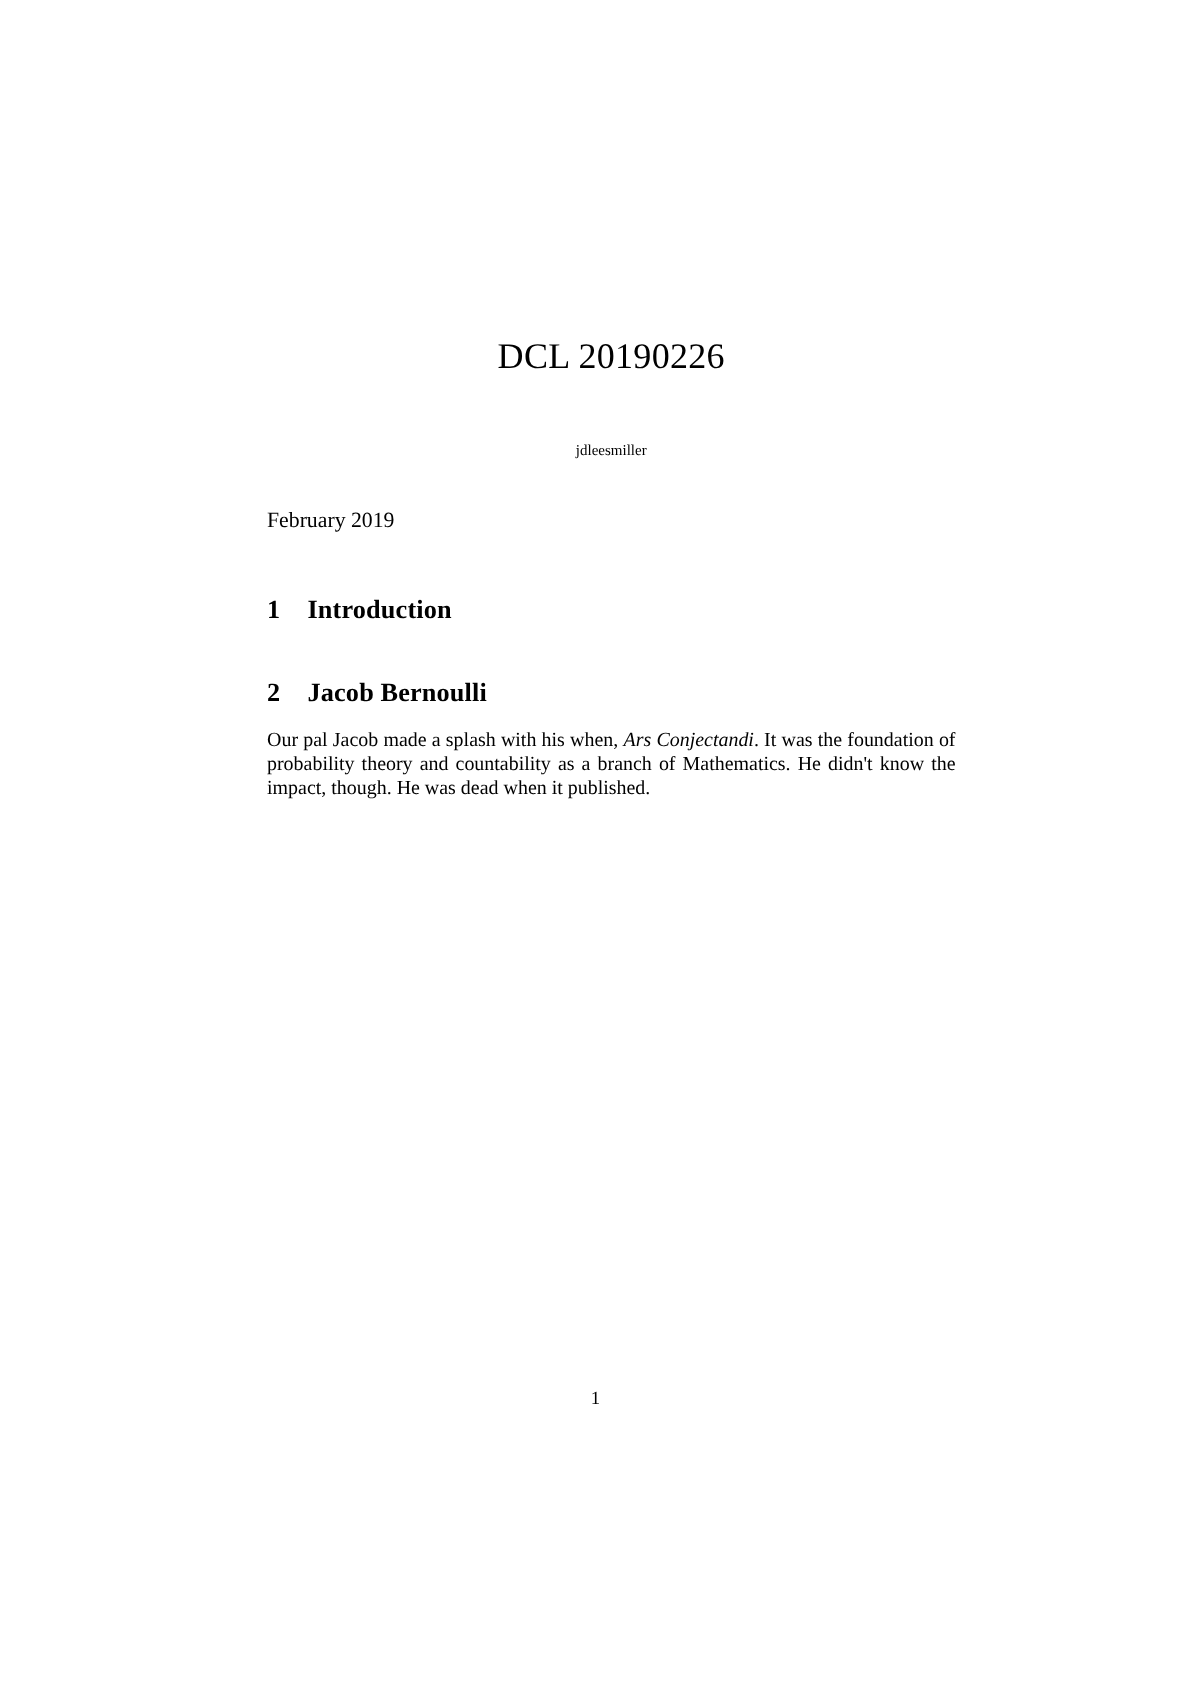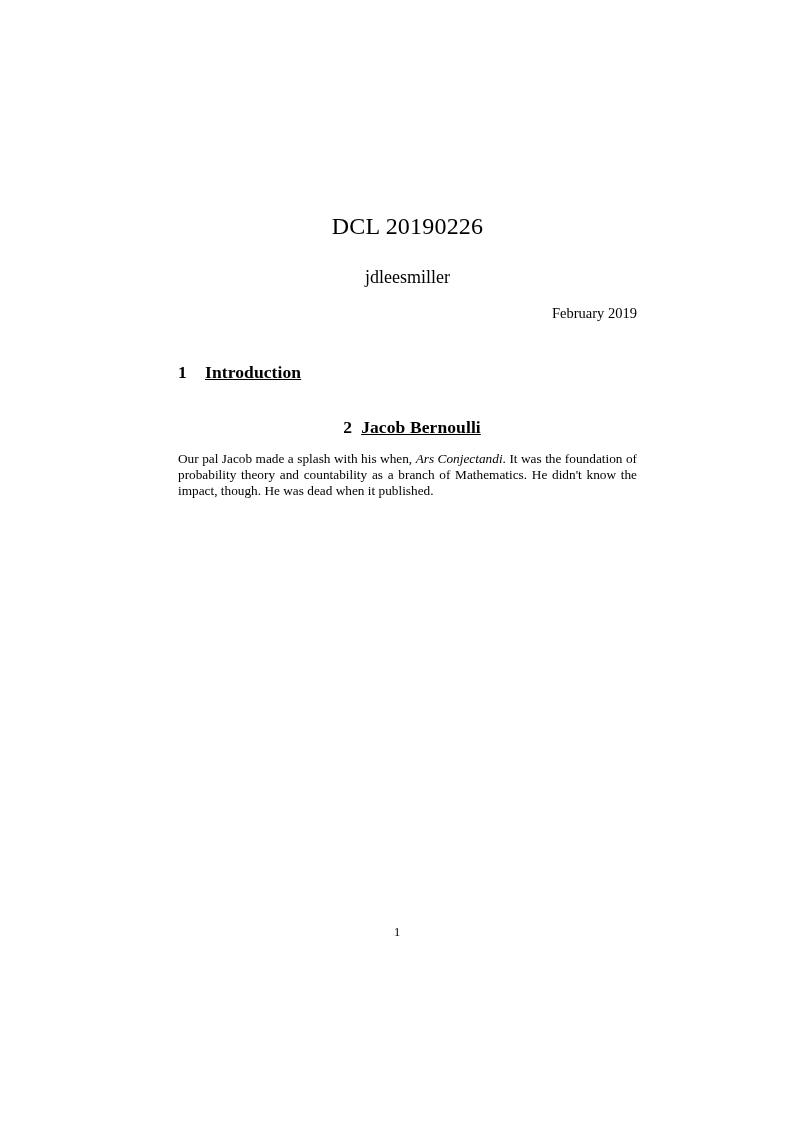--- a/index.html
+++ b/index.html
@@ -17,58 +17,56 @@
   }
   .page {
     position: relative;
     width: 794px;
     height: 1123px;
     box-sizing: border-box;
   }
   .content {
     position: absolute;
     left: 178px;
-    top: 0;
+    top: 12px;
     width: 459px;
   }
   .doc-title {
     text-align: center;
     font-size: 24px;
     font-weight: normal;
     margin: 0;
     padding-top: 213px;
     letter-spacing: 0.2px;
   }
   .doc-author {
     text-align: center;
-    font-size: 18px;
-    margin: 0;
+    font-size: 10px;
+    margin: 16px;
     padding-top: 27px;
   }
   .doc-date {
-    text-align: right;
+    text-align: left;
     font-size: 14.5px;
     margin: 0;
     padding-top: 17px;
   }
   .section-heading {
     font-size: 17.5px;
     font-weight: bold;
     margin: 0;
     padding-top: 40px;
     letter-spacing: 0.1px;
-    text-decoration: underline;
   }
   .section-heading .num {
     display: inline-block;
     min-width: 27px;
   }
   .section-heading.second {
     padding-top: 34px;
-    text-align: center;
   }
   .para {
     font-size: 13.3px;
     line-height: 1.19;
     margin: 0;
     padding-top: 13px;
     text-align: justify;
     text-justify: inter-word;
     hyphens: manual;
   }

